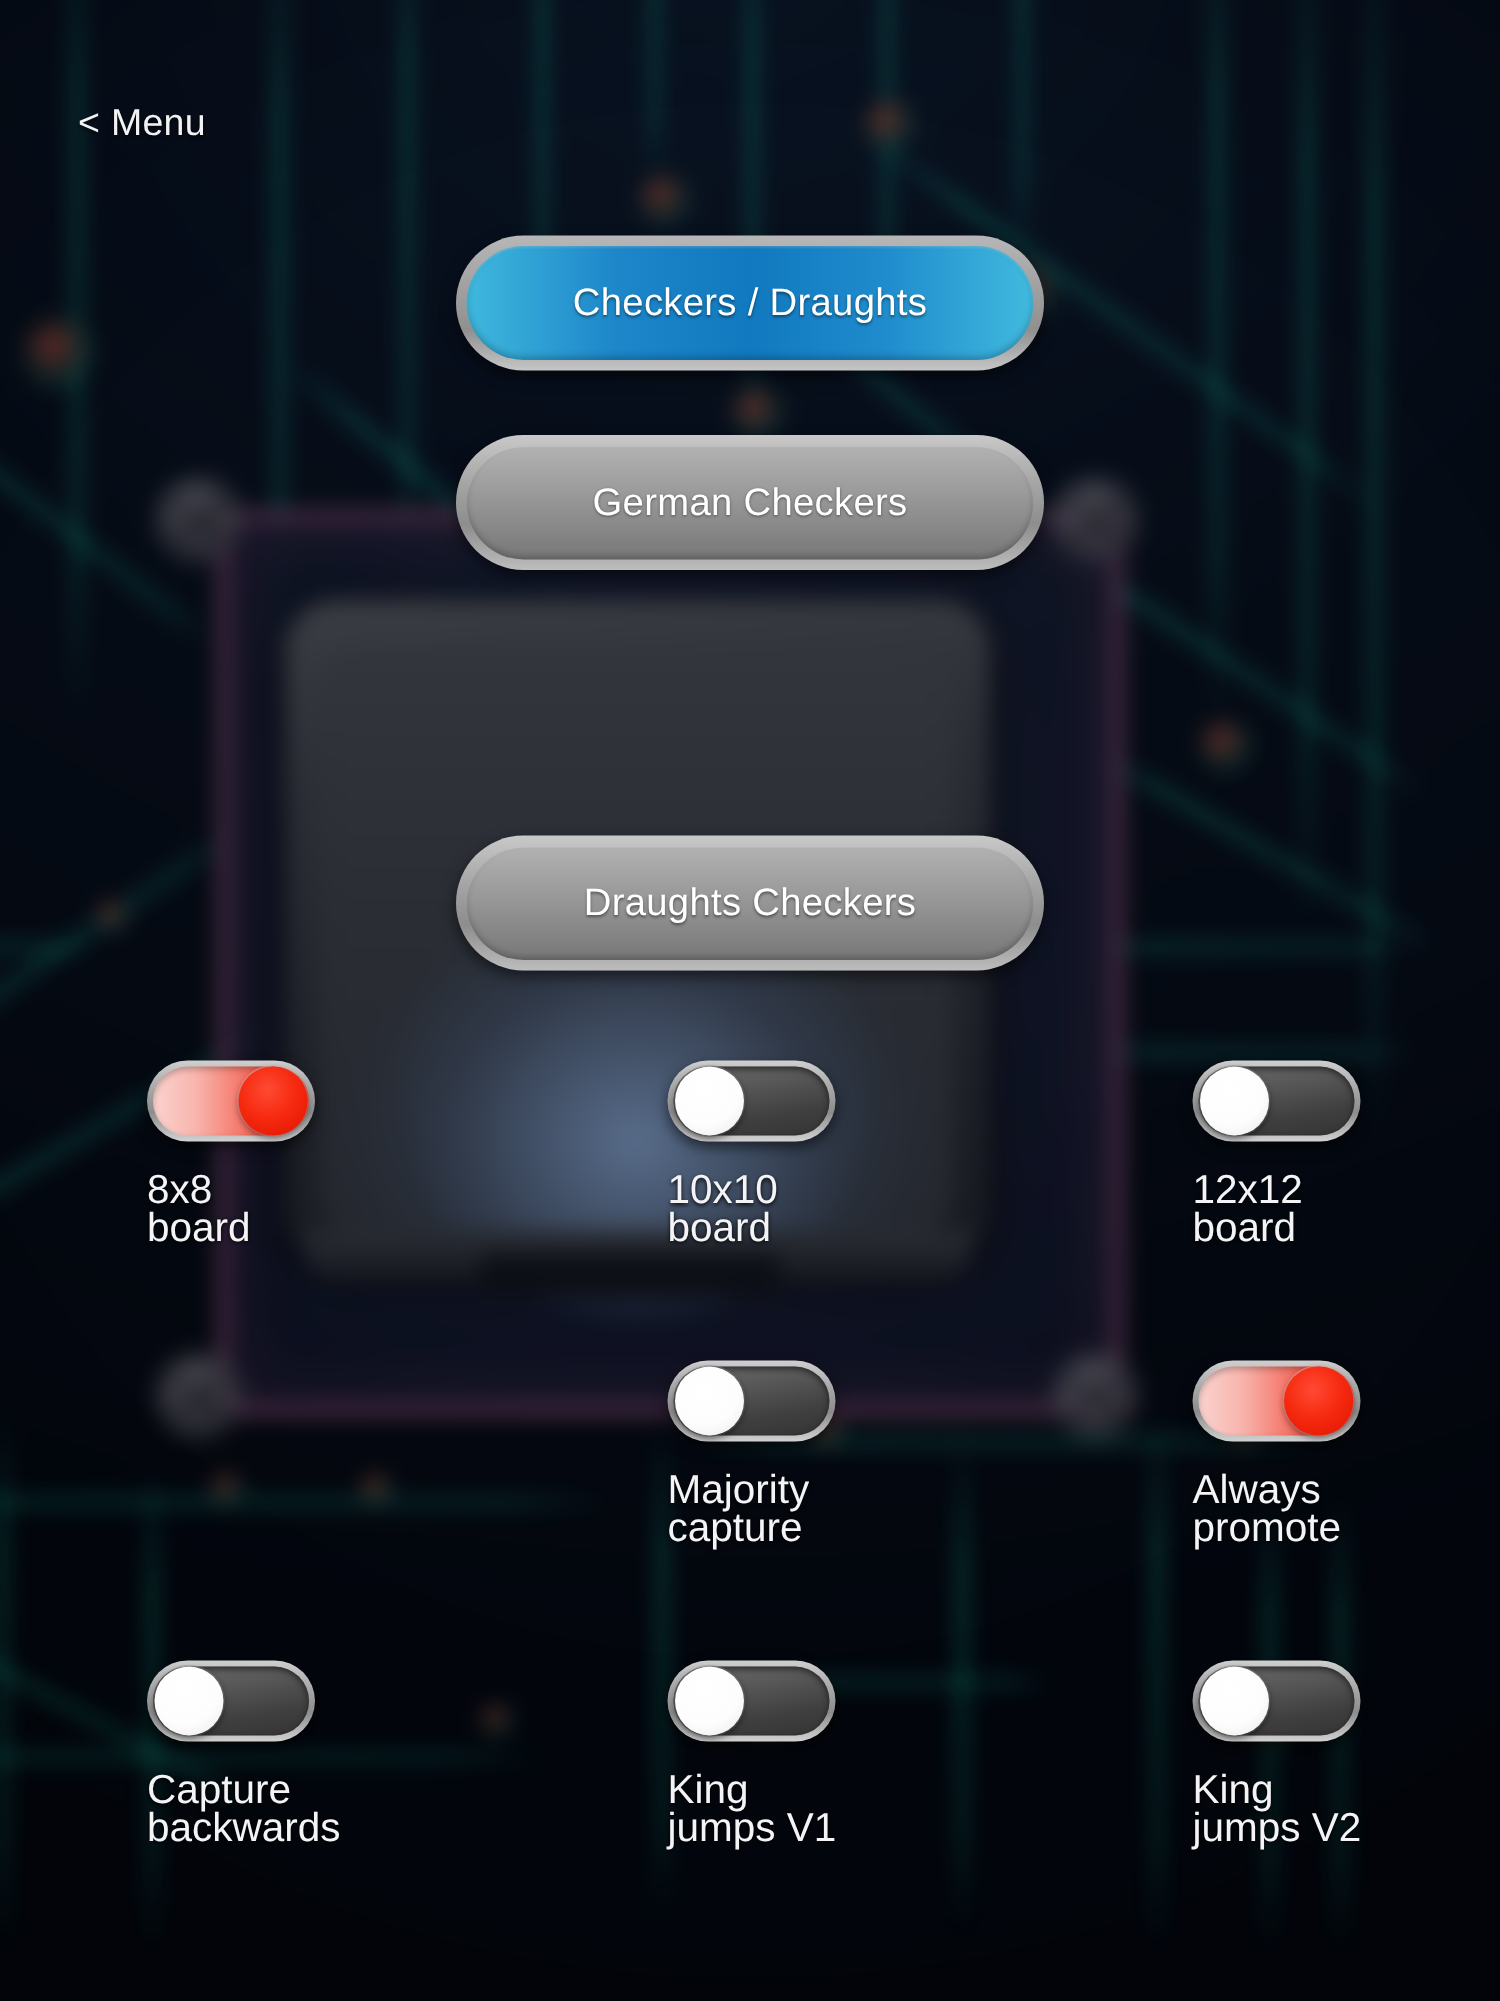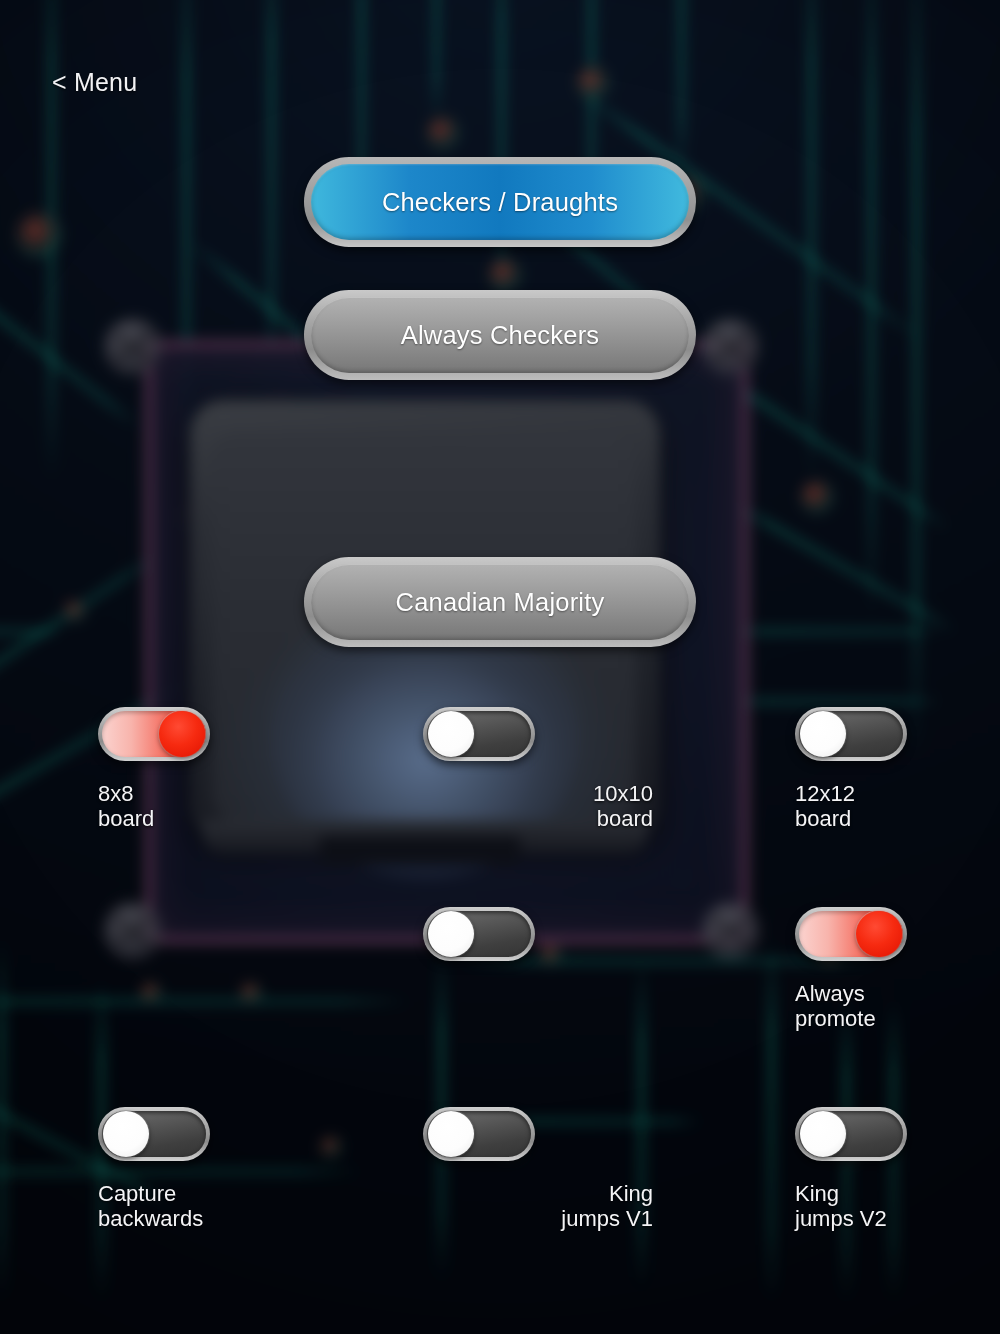--- a/index.html
+++ b/index.html
@@ -239,29 +239,29 @@
     box-shadow: 0 2px 5px rgba(0,0,0,.55), 0 0 0 1px rgba(140,140,140,.45);
   }
   .switch.on .knob {
     right: 5px;
     background: radial-gradient(circle at 42% 34%, #ff4a33 0%, #f62a10 46%, #e01200 100%);
     box-shadow: 0 2px 5px rgba(0,0,0,.45), 0 0 0 1px rgba(255,170,160,.55);
   }
   .tlabel {
     margin-top: 20px;
     color: #f4f4f6;
-    font-size: 22px;
+    font-size: 27px;
     line-height: 25px;
     text-shadow: 0 1px 3px rgba(0,0,0,.9);
     white-space: pre-line;
   }
 
   
   .col-l { left: 98px; }
-  .col-c { left: 423px; text-align: right; }
+  .col-c { left: 445px; }
   .col-r { left: 795px; }
   .row-1 { top: 707px; }
   .row-2 { top: 907px; }
   .row-3 { top: 1107px; }
 </style>
 </head>
 <body>
 
 <div id="screen">
 
@@ -341,24 +341,24 @@
   <div class="vignette"></div>
 
   <div id="ui">
 
     <div class="back-btn">&lt; Menu</div>
 
     <div class="pill active" id="pill-0">
       <div class="pill-inner">Checkers / Draughts</div>
     </div>
     <div class="pill gray" id="pill-1">
-      <div class="pill-inner">Always Checkers</div>
+      <div class="pill-inner">German Checkers</div>
     </div>
     <div class="pill gray" id="pill-3">
-      <div class="pill-inner">Canadian Majority</div>
+      <div class="pill-inner">Draughts Checkers</div>
     </div>
 
     <div class="tgroup col-l row-1">
       <div class="switch on">
         <div class="track"></div>
         <div class="knob"></div>
       </div>
       <div class="tlabel">8x8
 board</div>
     </div>
@@ -380,20 +380,22 @@
       <div class="tlabel">12x12
 board</div>
     </div>
 
 
     <div class="tgroup col-c row-2">
       <div class="switch off">
         <div class="track"></div>
         <div class="knob"></div>
       </div>
+      <div class="tlabel">Majority
+capture</div>
     </div>
 
     <div class="tgroup col-r row-2">
       <div class="switch on">
         <div class="track"></div>
         <div class="knob"></div>
       </div>
       <div class="tlabel">Always
 promote</div>
     </div>

